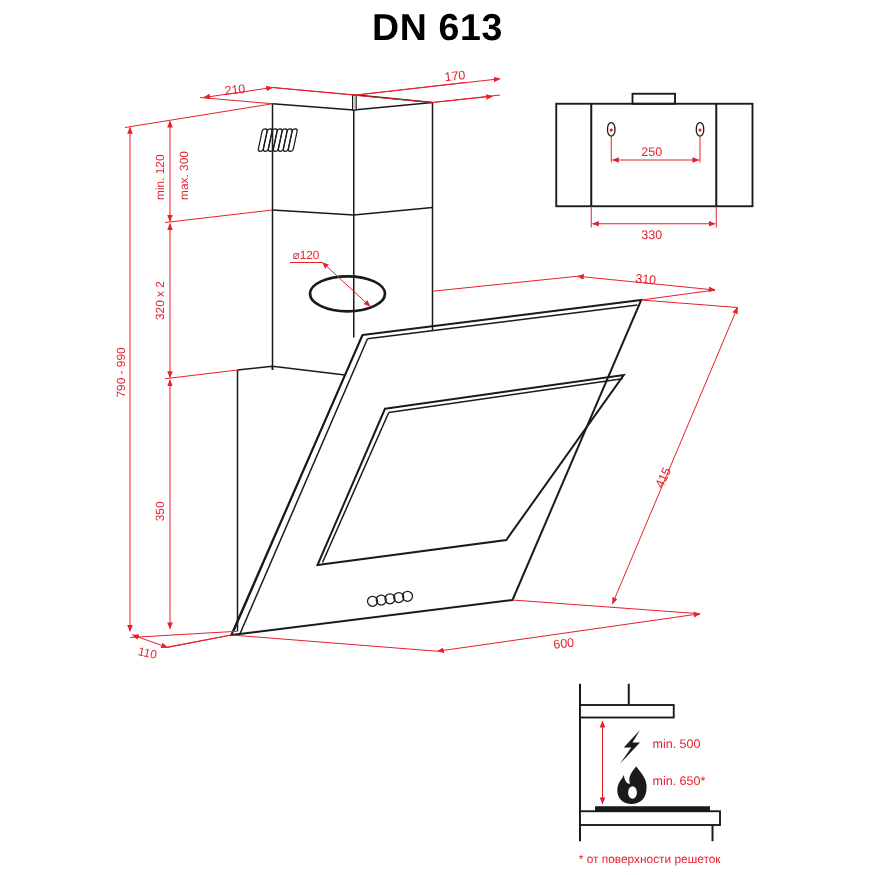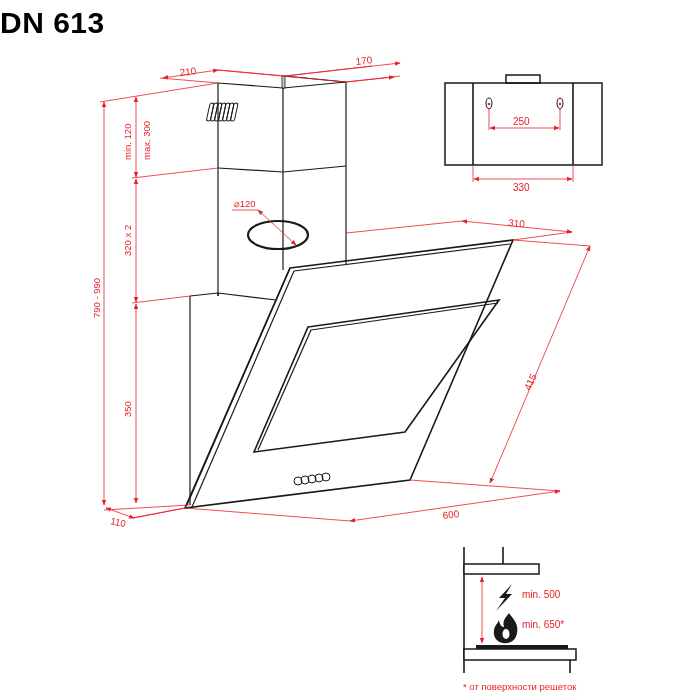--- a/index.html
+++ b/index.html
@@ -1,17 +1,17 @@
 <!DOCTYPE html>
 <html><head>
   <meta charset="utf-8">
   <style>
     html, body { margin: 0; padding: 0; background: #ffffff; }
     body { width: 700px; height: 700px; position: relative; overflow: hidden; font-family: "Liberation Sans", sans-serif; }
-    .title { position: absolute; left: 0; top: 6px; width: 700px; text-align: left; font-family: "Liberation Sans", sans-serif; font-weight: bold; font-size: 30px; color: #000; letter-spacing: 0.5px; }
+    .title { position: absolute; left: 0; top: 6px; width: 700px; text-align: center; font-family: "Liberation Sans", sans-serif; font-weight: bold; font-size: 30px; color: #000; letter-spacing: 0.5px; }
     svg.drawing { position: absolute; left: 0; top: 0; width: 700px; height: 700px; }
     .dim { fill: #e8202a; font-family: "Liberation Sans", sans-serif; font-size: 10px; }
     .dimsm { fill: #e8202a; font-family: "Liberation Sans", sans-serif; font-size: 9.5px; }
     .note { fill: #e8202a; font-family: "Liberation Sans", sans-serif; font-size: 10px; }
     .ln { stroke: #1a1a1a; stroke-width: 1.2; fill: none; }
     .ln2 { stroke: #1a1a1a; stroke-width: 1.6; fill: none; }
     .rl { stroke: #e8202a; stroke-width: 0.8; fill: none; }
   </style>
 </head>
 <body>

